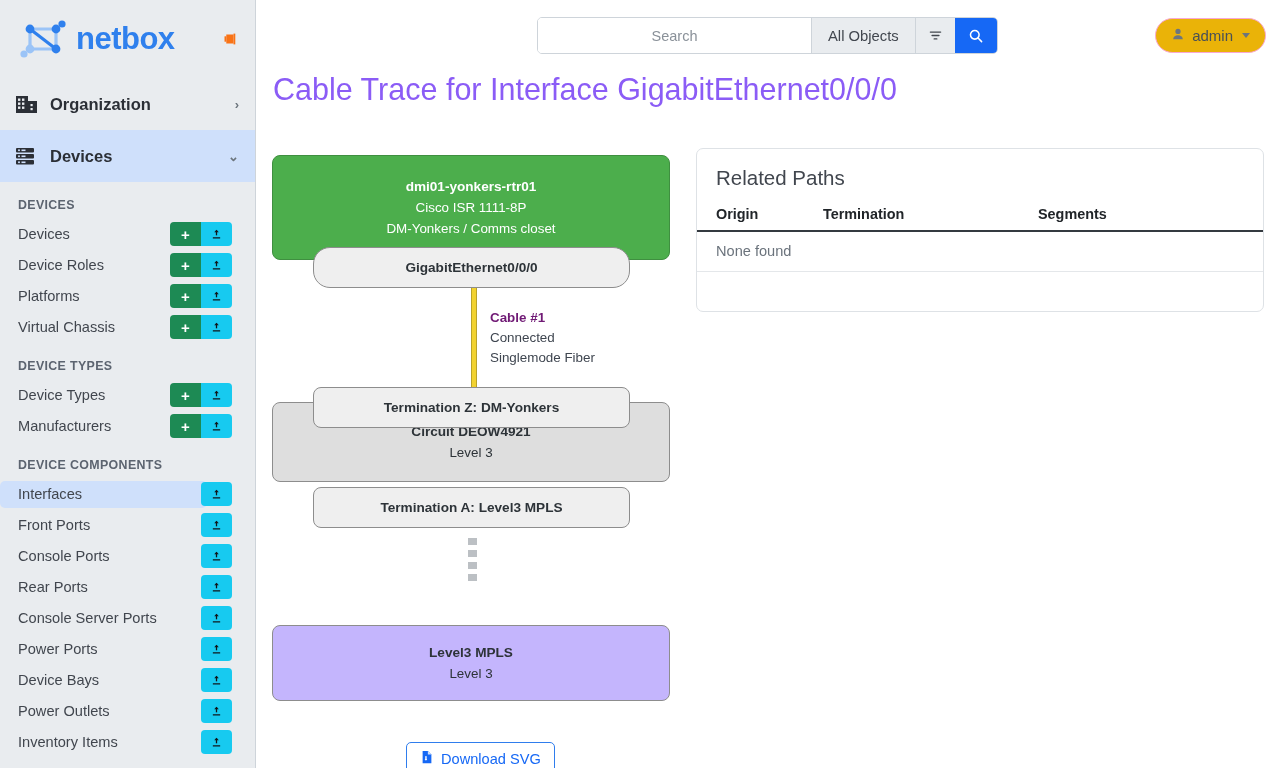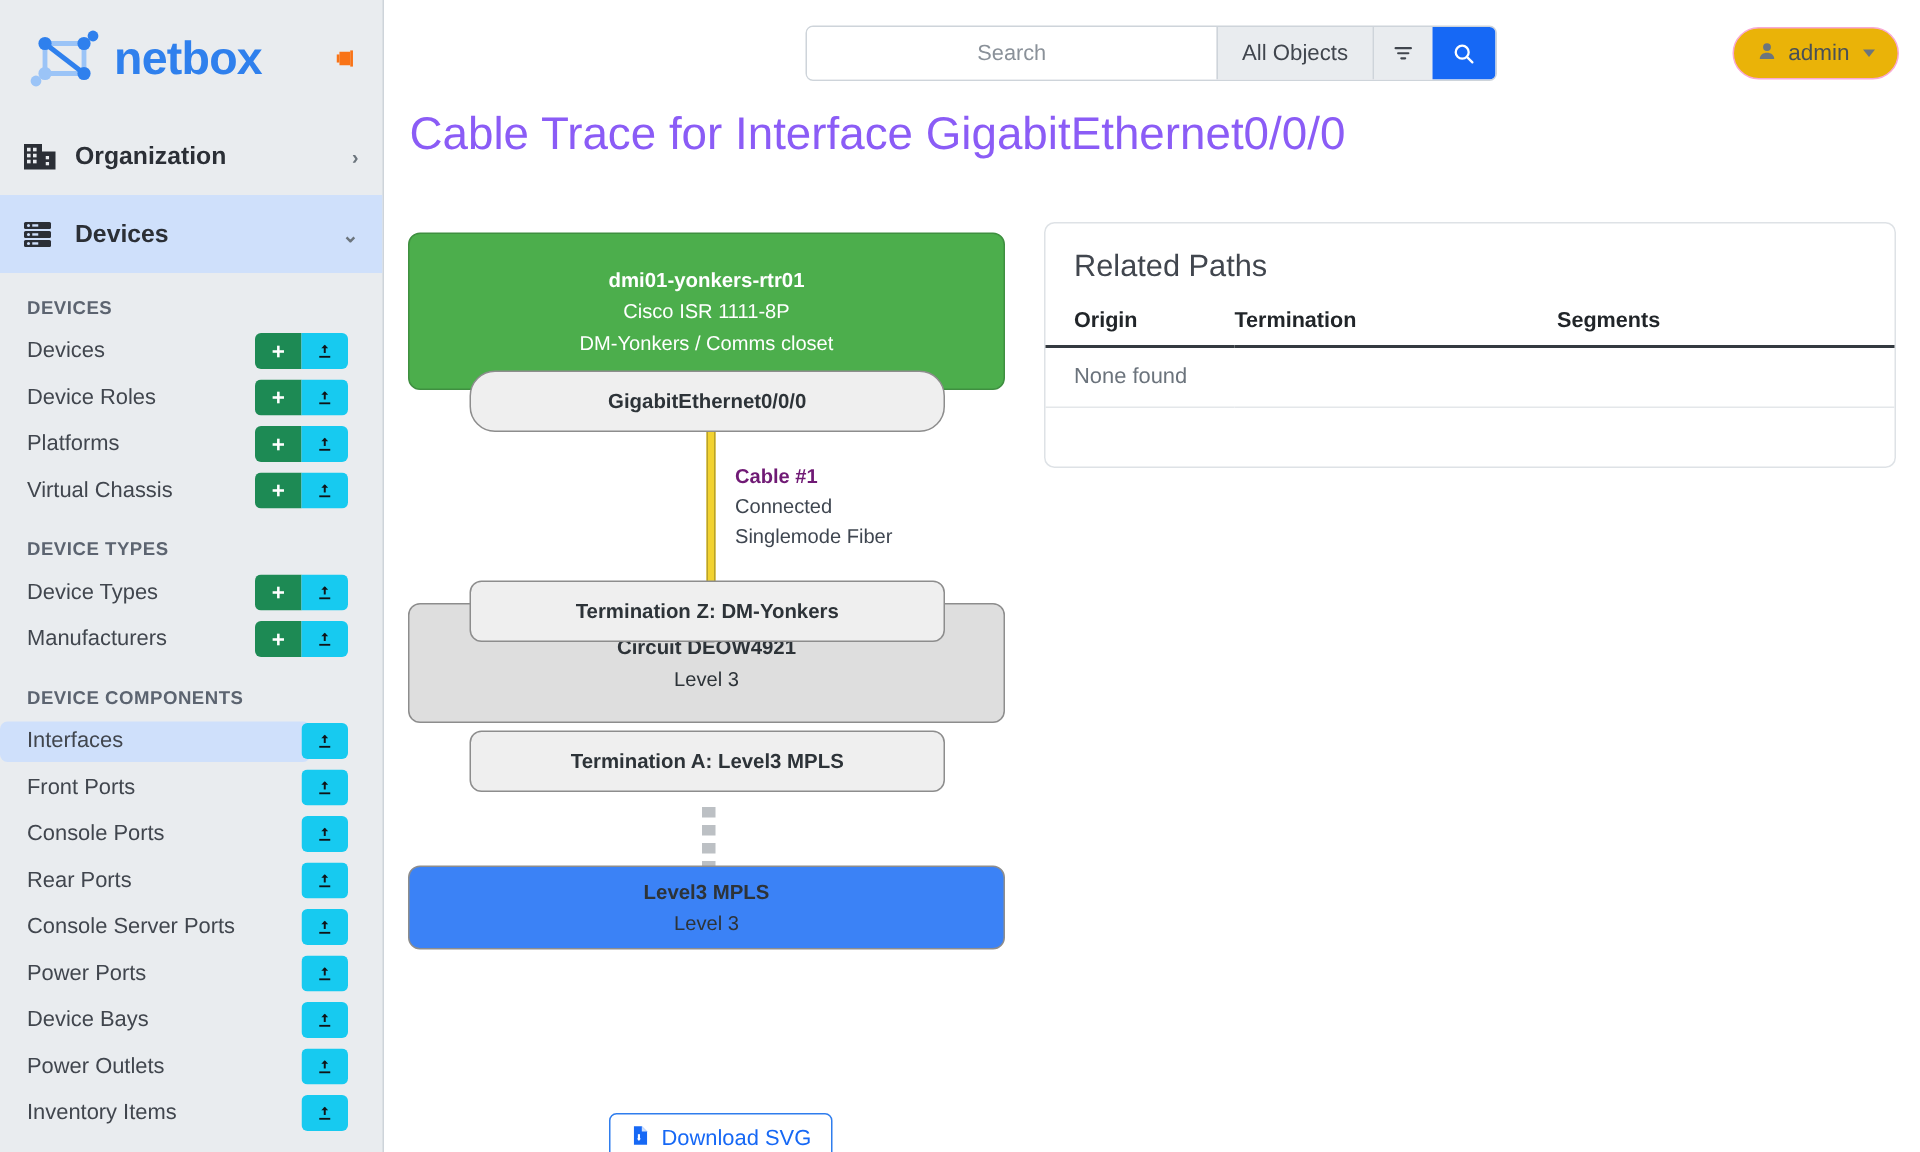--- a/index.html
+++ b/index.html
@@ -167,23 +167,24 @@
     background: #efefef; border: 1px solid #8d8d8d;
     color: #2d3338; z-index: 3;
   }
   .node.term .n1 { font-size: 13.6px; }
   .node.circuit {
     left: 0; width: 398px;
     background: #dedede; border: 1px solid #8d8d8d;
     color: #2d3338; z-index: 1;
   }
   .node.provider {
-    left: 0; width: 398px; height: 56px;
-    background: #3b82f6; border: 1px solid #8d8d8d;
+    left: 0; width: 398px; height: 76px;
+    background: #c4b5fd; border: 1px solid #8d8d8d;
     color: #2d3338;
+    margin-top: 48px;
   }
 
   #iface-node { top: 92px; border-radius: 17px; }
   #cable-line {
     position: absolute; left: 199px; top: 133px;
     width: 6px; height: 115px;
     background: #f2d230; border-left: 1px solid #b9a22a; border-right: 1px solid #b9a22a;
     z-index: 0;
   }
   .cable-info { position: absolute; left: 218px; top: 153px; }

